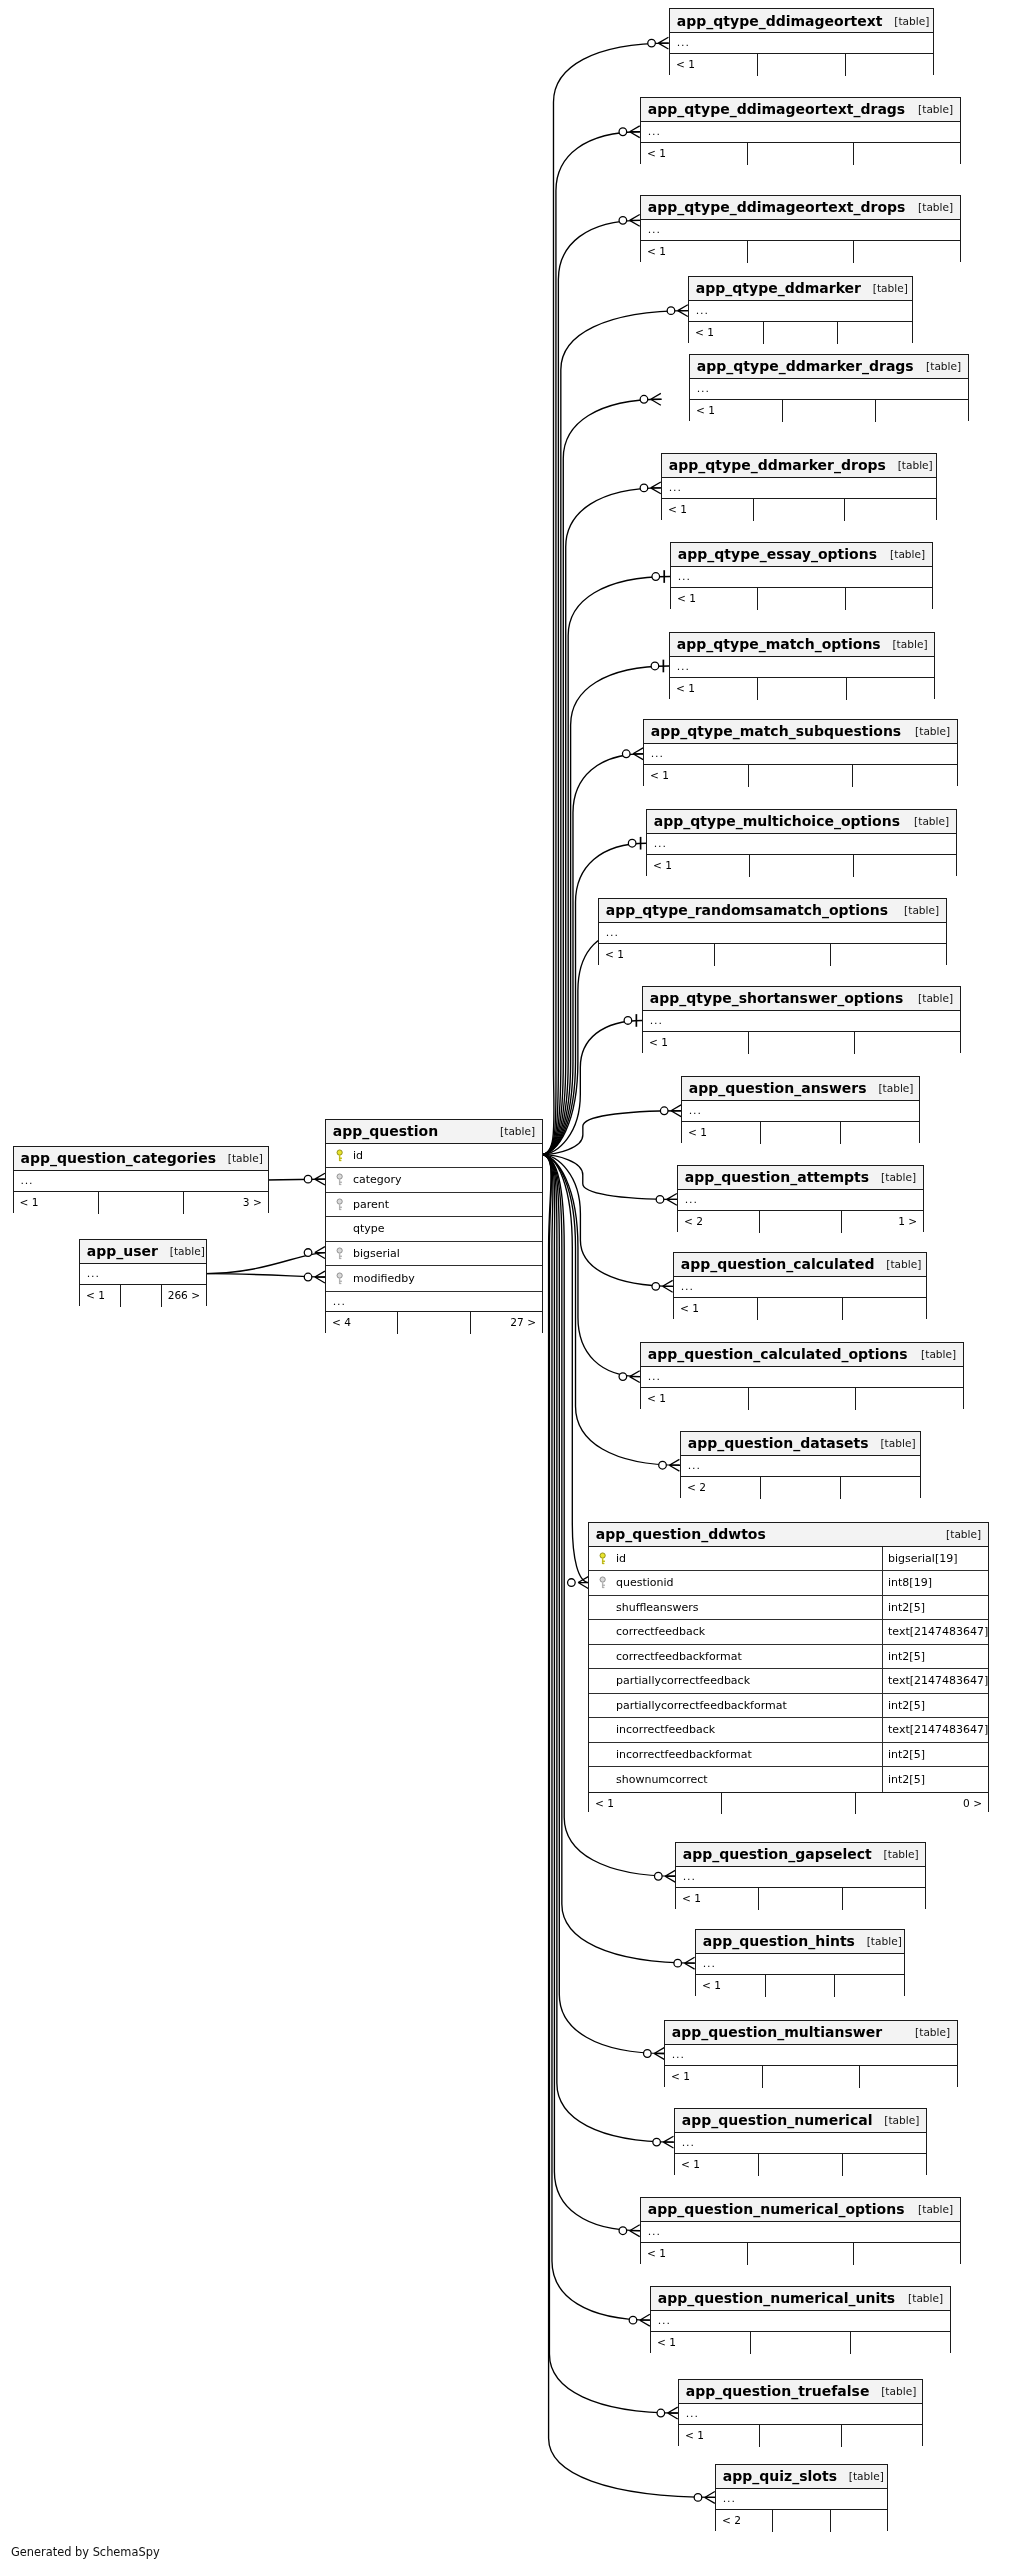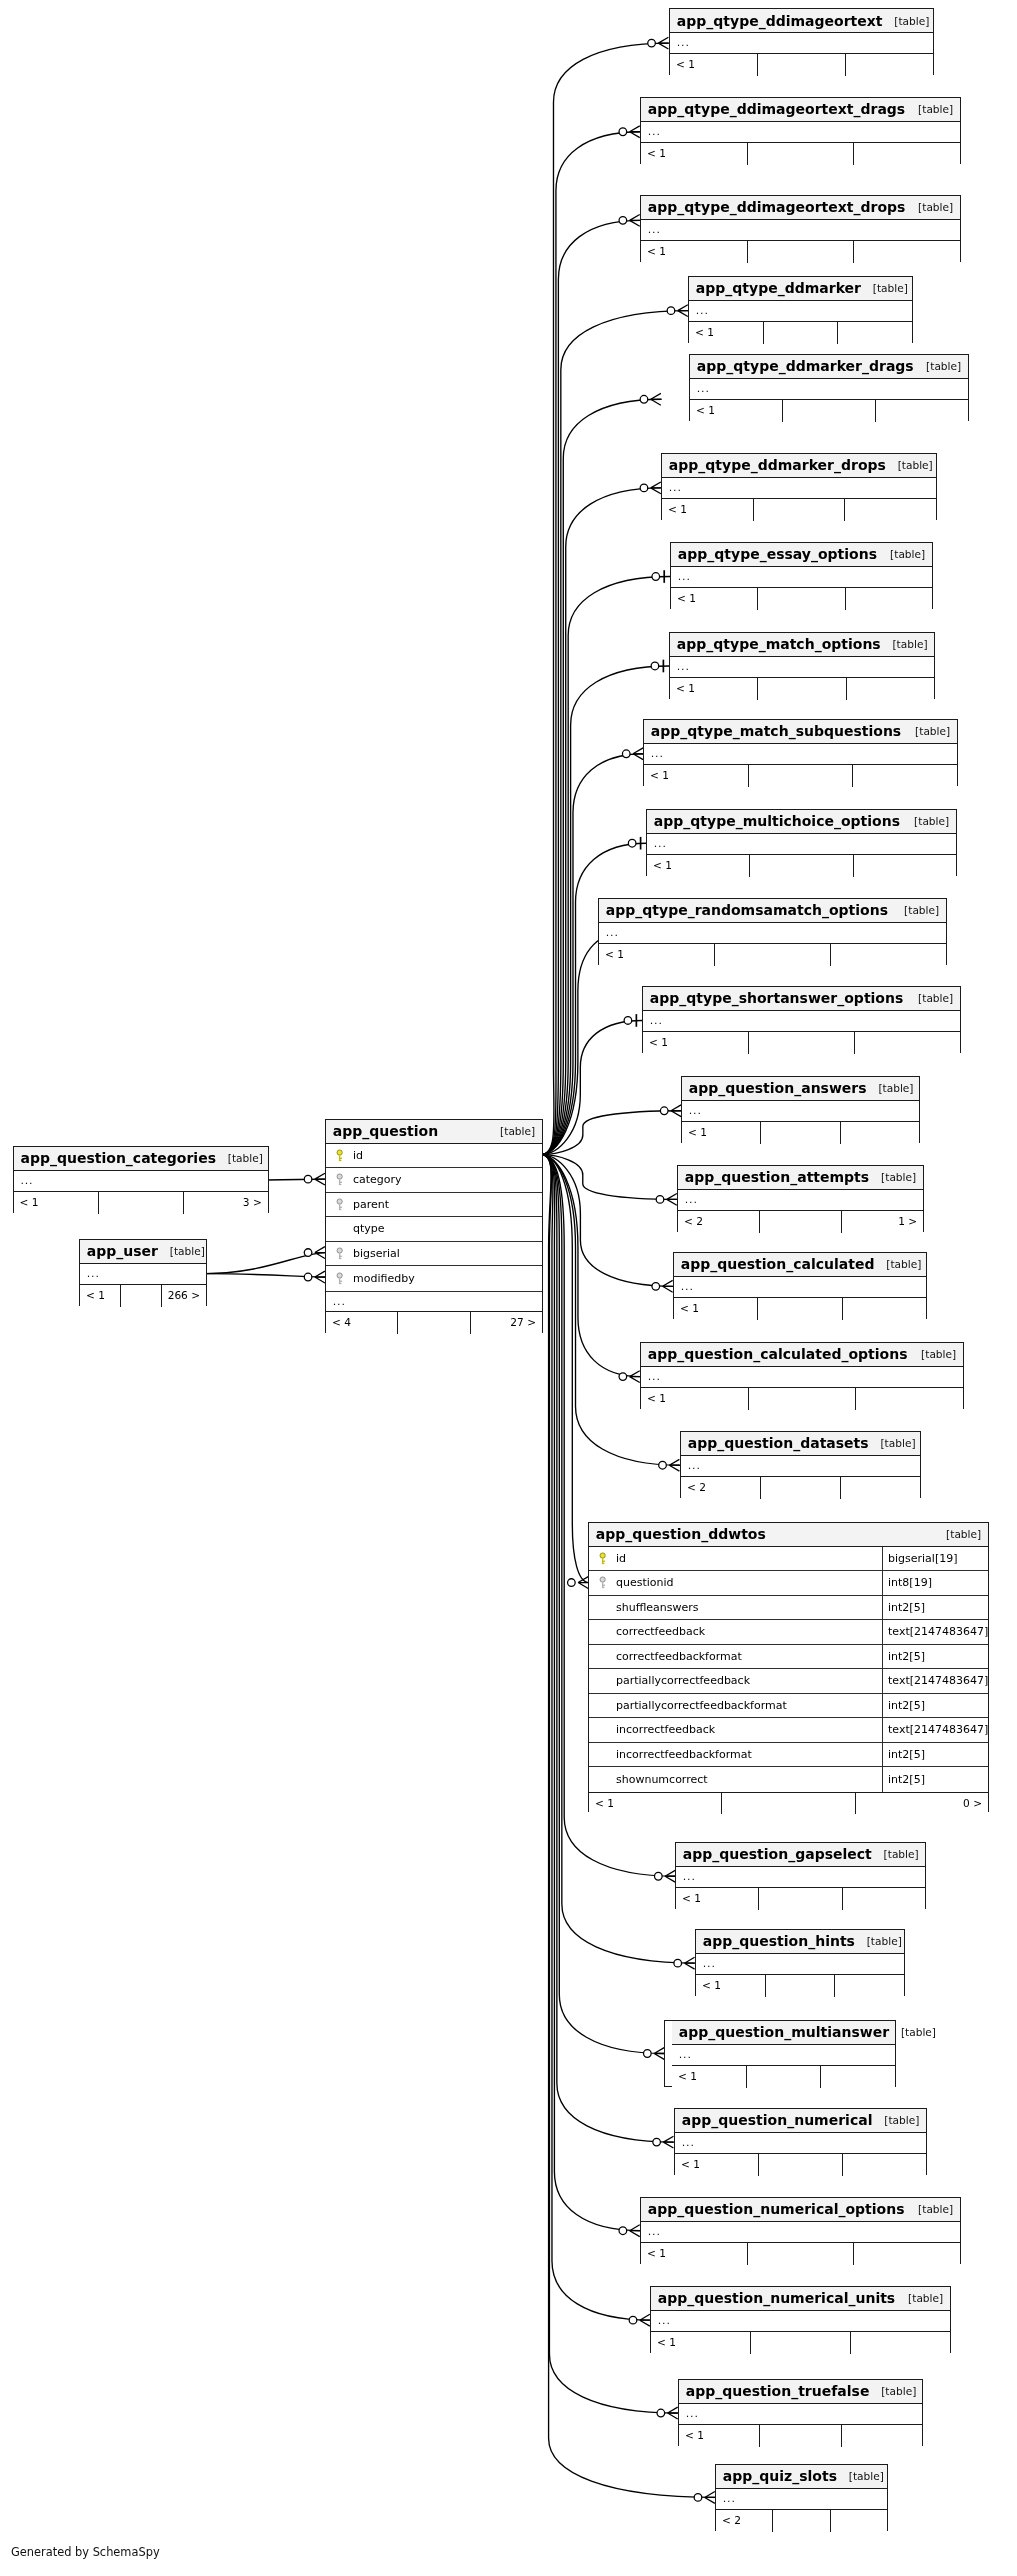--- a/index.html
+++ b/index.html
@@ -517,21 +517,21 @@
              <span class="nm">app_question_hints</span>
              <span class="bd">[table]</span>
            </div>
         <div class="dots">...</div>
         <div class="ftr ">
           <span class="c">&lt; 1</span>
           <span class="c"></span>
           <span class="c"></span>
         </div>
       </div>
-      <div class="tbl" style="left: 664px; top: 2020px; width: 232px; height: 67px; padding-left: 7px;">
+      <div class="tbl" style="left: 664px; top: 2020px; width: 294px; height: 67px;">
         <div class="hdr">
              <span class="nm">app_question_multianswer</span>
              <span class="bd">[table]</span>
            </div>
         <div class="dots">...</div>
         <div class="ftr ">
           <span class="c">&lt; 1</span>
           <span class="c"></span>
           <span class="c"></span>
         </div>

